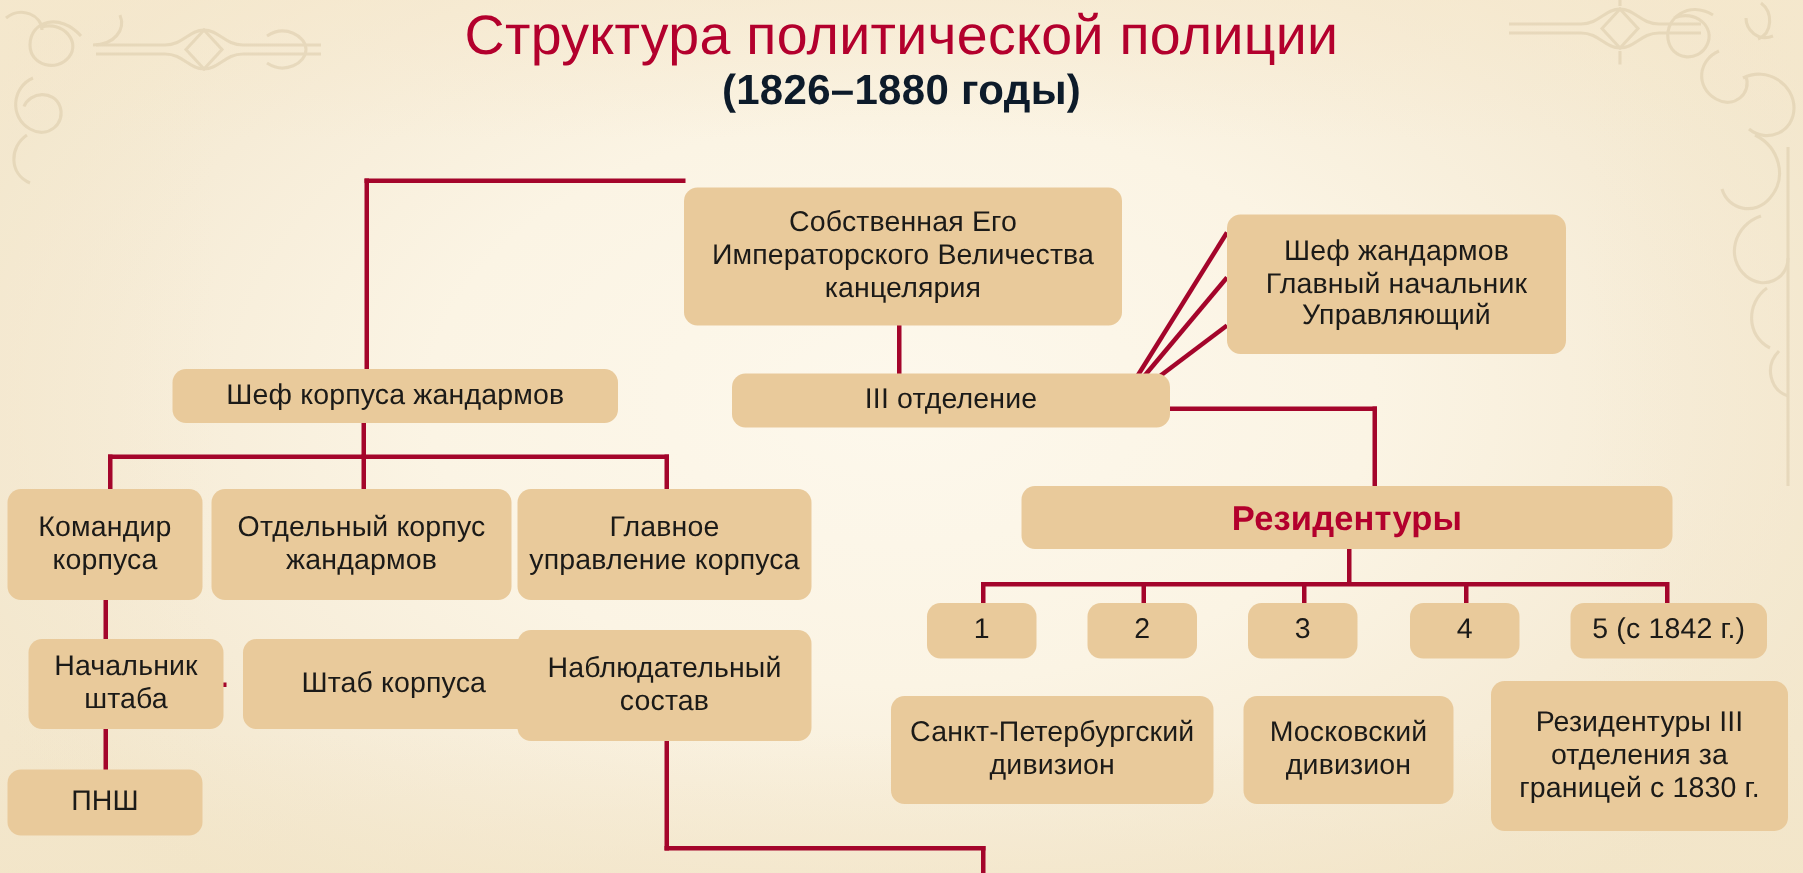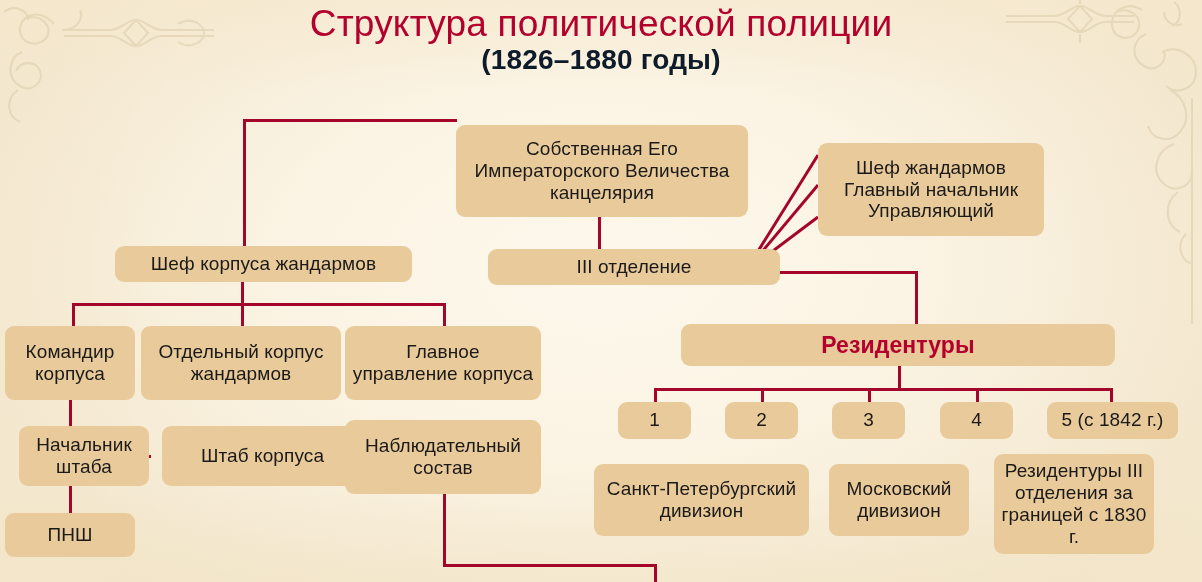--- a/index.html
+++ b/index.html
@@ -165,15 +165,15 @@
   <div class="box" style="left:618px;top:402px;width:73px;height:37px;">1</div>
   <div class="box" style="left:725px;top:402px;width:73px;height:37px;">2</div>
   <div class="box" style="left:832px;top:402px;width:73px;height:37px;">3</div>
   <div class="box" style="left:940px;top:402px;width:73px;height:37px;">4</div>
   <div class="box" style="left:1047px;top:402px;width:131px;height:37px;text-align:center;">5 (с 1842 г.)</div>
 
   <div class="box tight" style="left:594px;top:464px;width:215px;height:72px;">Санкт-Петербургский дивизион</div>
 
   <div class="box tight" style="left:829px;top:464px;width:140px;height:72px;">Московский дивизион</div>
 
-  <div class="box tight" style="left:994px;top:454px;width:160px;height:100px;">Резидентуры III отделения за границей с 1830 г.</div>
+  <div class="box tight" style="left:994px;top:454px;width:198px;height:100px;">Резидентуры III отделения за границей с 1830 г.</div>
 
 </div>
 
 </body></html>

